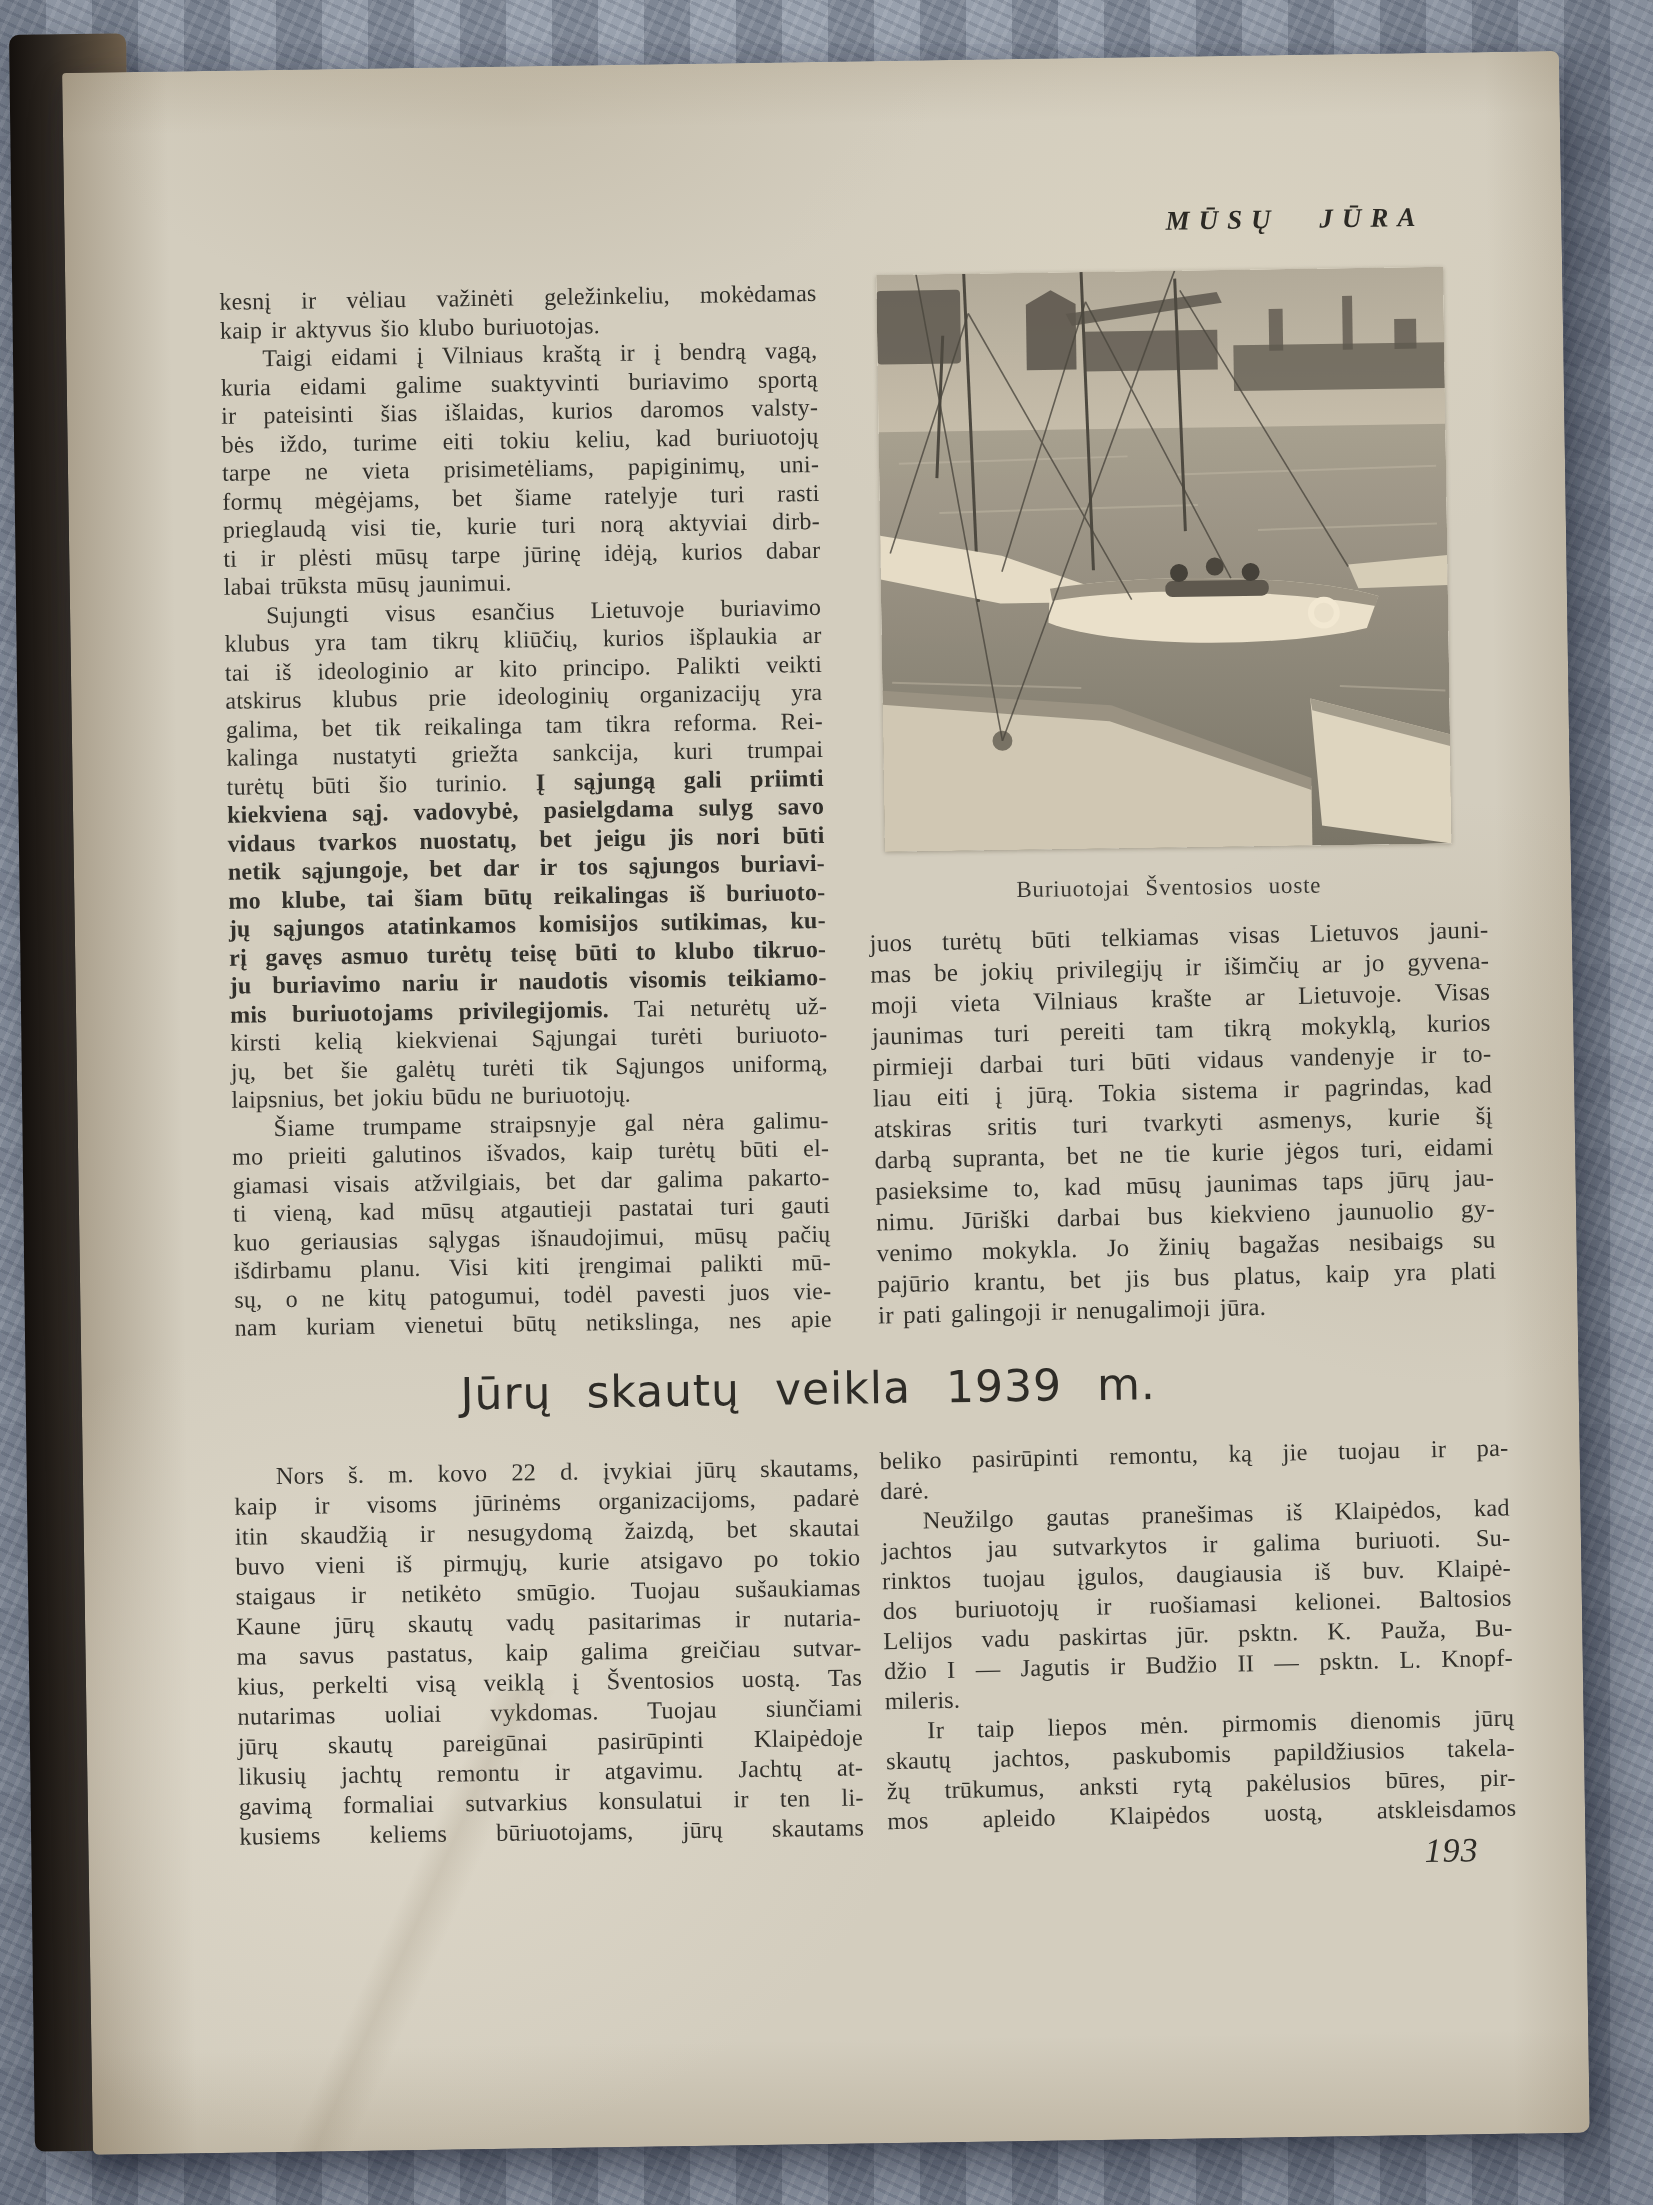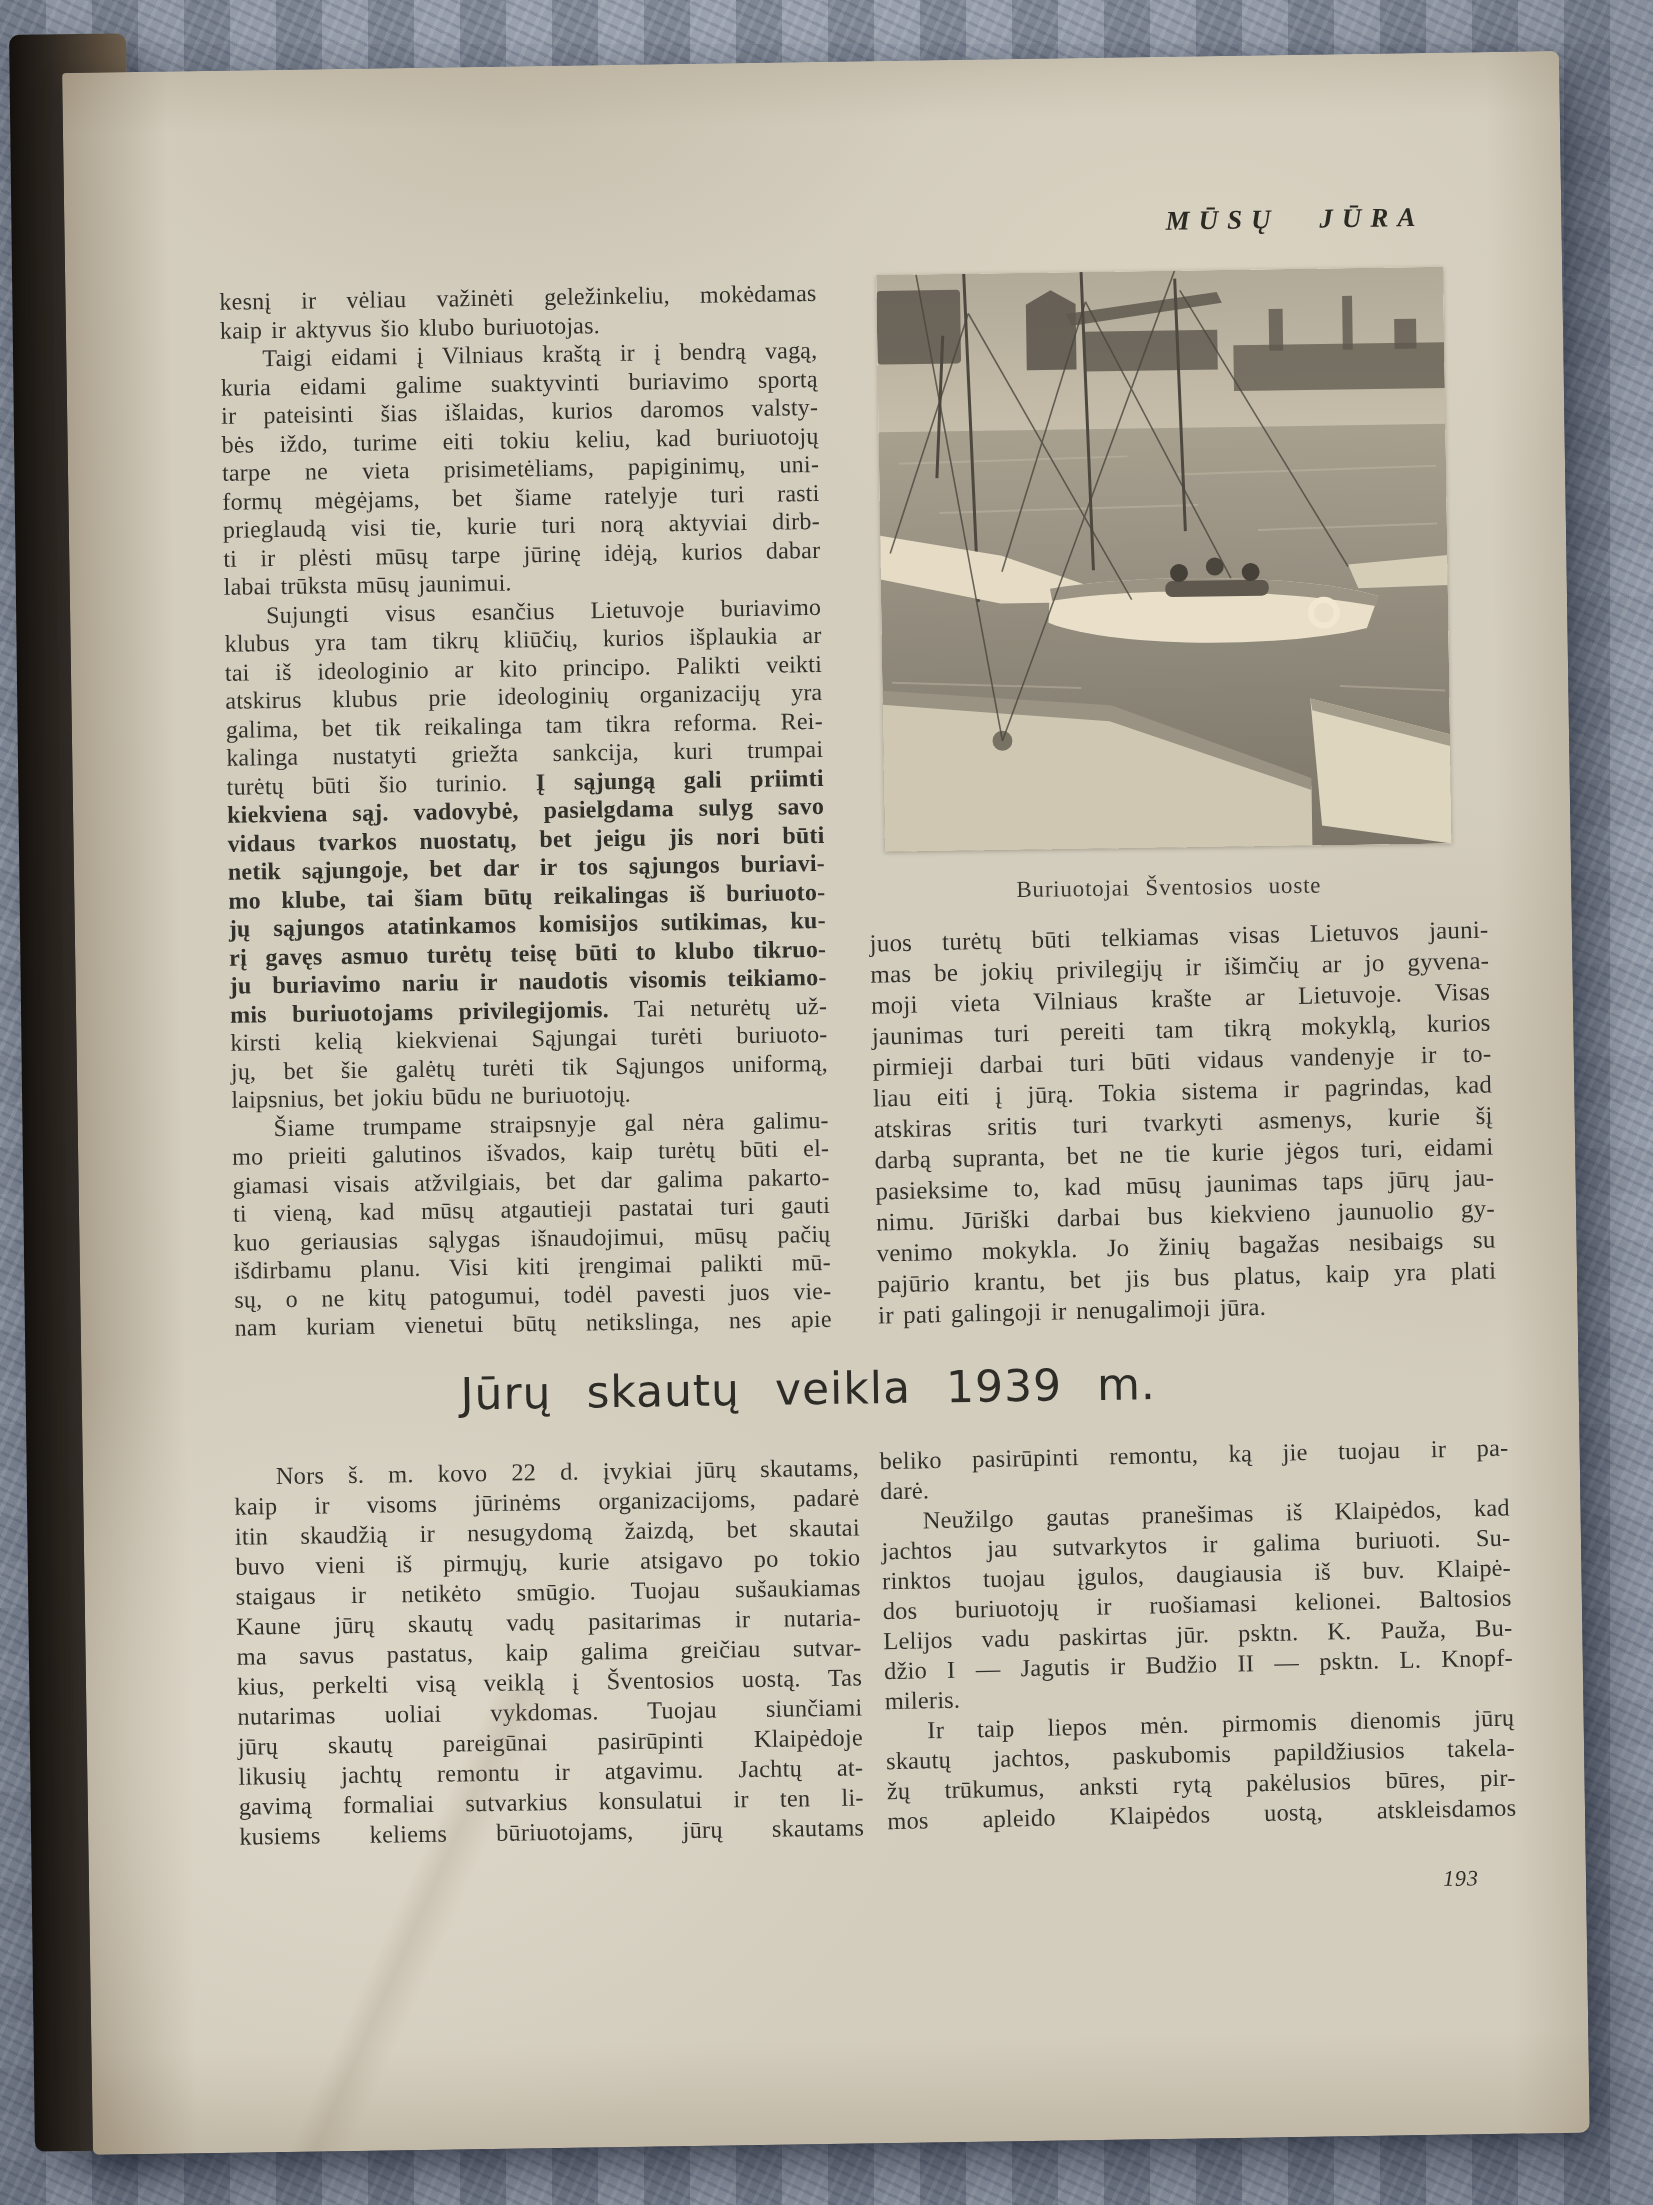--- a/index.html
+++ b/index.html
@@ -69,21 +69,21 @@
   .col2{left:796px;top:864px;width:619px;font-size:25px;line-height:31px;transform:rotate(-.45deg);}
   .heading2{
     position:absolute;left:0;top:1301px;width:1453px;margin:0;text-align:center;
     font-family:"DejaVu Sans",sans-serif;font-weight:400;font-size:44px;
     letter-spacing:1px;word-spacing:20px;color:#2e2c27;
   }
   .col3{left:151px;top:1391px;width:625px;font-size:24.4px;line-height:30px;}
   .col4{left:798px;top:1383px;width:629px;font-size:24.4px;line-height:30px;transform:rotate(-.4deg);}
   .pagenum{
     position:absolute;top:1779px;right:107px;
-    font-style:italic;font-size:22px;font-weight:400;color:#2e2c27;letter-spacing:1px;margin-top:34px;
+    font-style:italic;font-size:34px;font-weight:400;color:#2e2c27;letter-spacing:1px;
   }
 </style>
 </head>
 <body>
 
 <div class="vignette"></div>
 <div class="cover-edge"></div>
 
 <div class="page">
 

